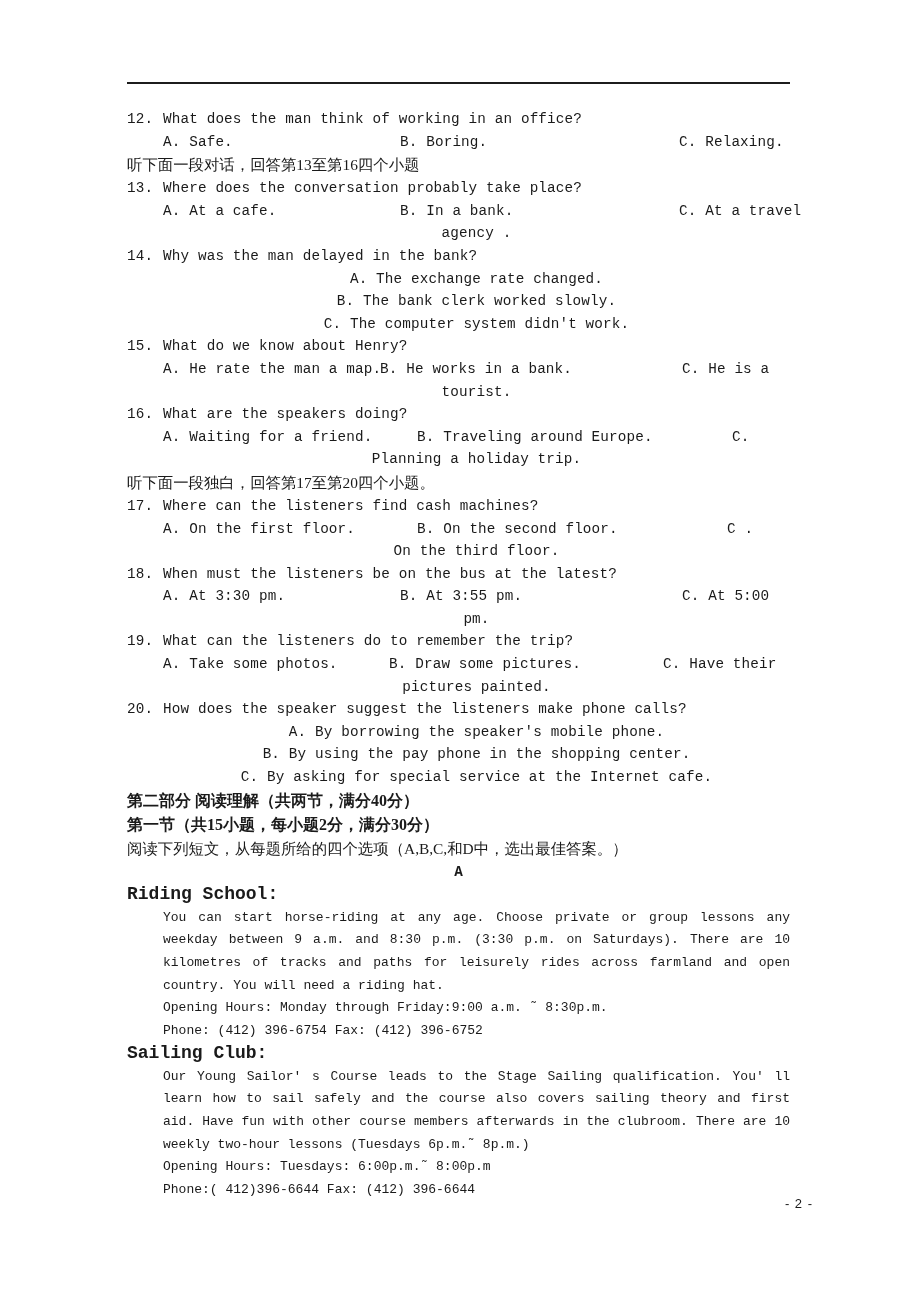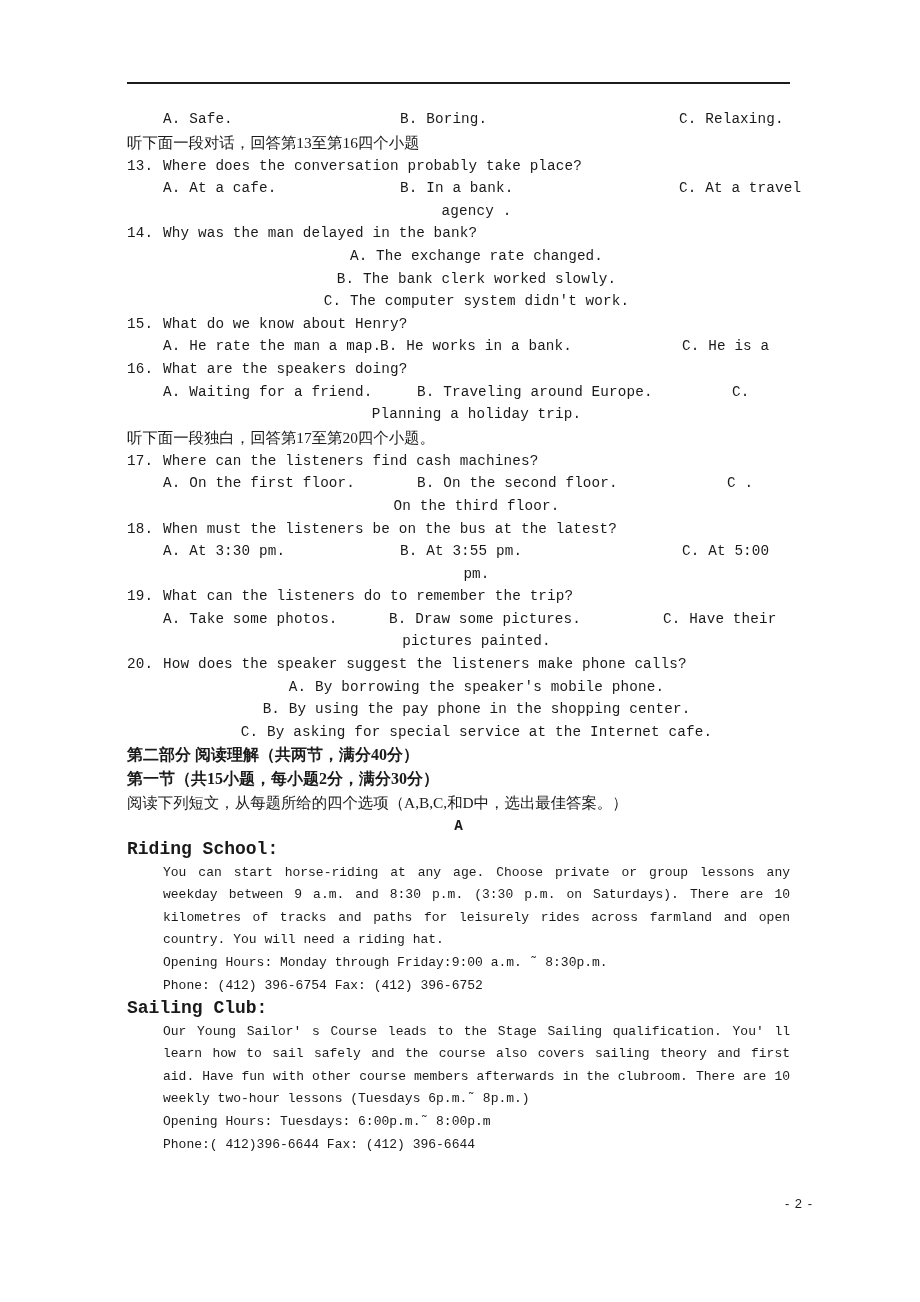--- a/index.html
+++ b/index.html
@@ -111,20 +111,21 @@
 </style>
 </head>
 <body>
 
 <div class="page">
 
   <div class="header-rule"></div>
 
   <div class="content">
 
+    <div class="qline en"><span class="q-num">12.</span><span>What does the man think of working in an office?</span></div>
     <div class="opts en">
       <span class="opt opt-a">A. Safe.</span>
       <span class="opt opt-b">B. Boring.</span>
       <span class="opt opt-c">C. Relaxing.</span>
     </div>
 
     <div class="zh-body">听下面一段对话，回答第13至第16四个小题</div>
 
     <div class="qline en"><span class="q-num">13.</span><span>Where does the conversation probably take place?</span></div>
     <div class="opts en">
@@ -138,20 +139,21 @@
     <div class="line en indent1">A. The exchange rate changed.</div>
     <div class="line en indent1">B. The bank clerk worked slowly.</div>
     <div class="line en indent1">C. The computer system didn't work.</div>
 
     <div class="qline en"><span class="q-num">15.</span><span>What do we know about Henry?</span></div>
     <div class="opts en">
       <span class="opt opt-a">A. He rate the man a map.</span>
       <span class="opt" style="left:253px">B. He works in a bank.</span>
       <span class="opt" style="left:555px">C.  He  is  a</span>
     </div>
+    <div class="line en indent1">tourist.</div>
 
     <div class="qline en"><span class="q-num">16.</span><span>What are the speakers doing?</span></div>
     <div class="opts en">
       <span class="opt opt-a">A. Waiting for a friend.</span>
       <span class="opt" style="left:290px">B. Traveling around Europe.</span>
       <span class="opt" style="left:605px">C.</span>
     </div>
     <div class="line en indent1">Planning a holiday trip.</div>
 
     <div class="zh-body">听下面一段独白，回答第17至第20四个小题。</div>

